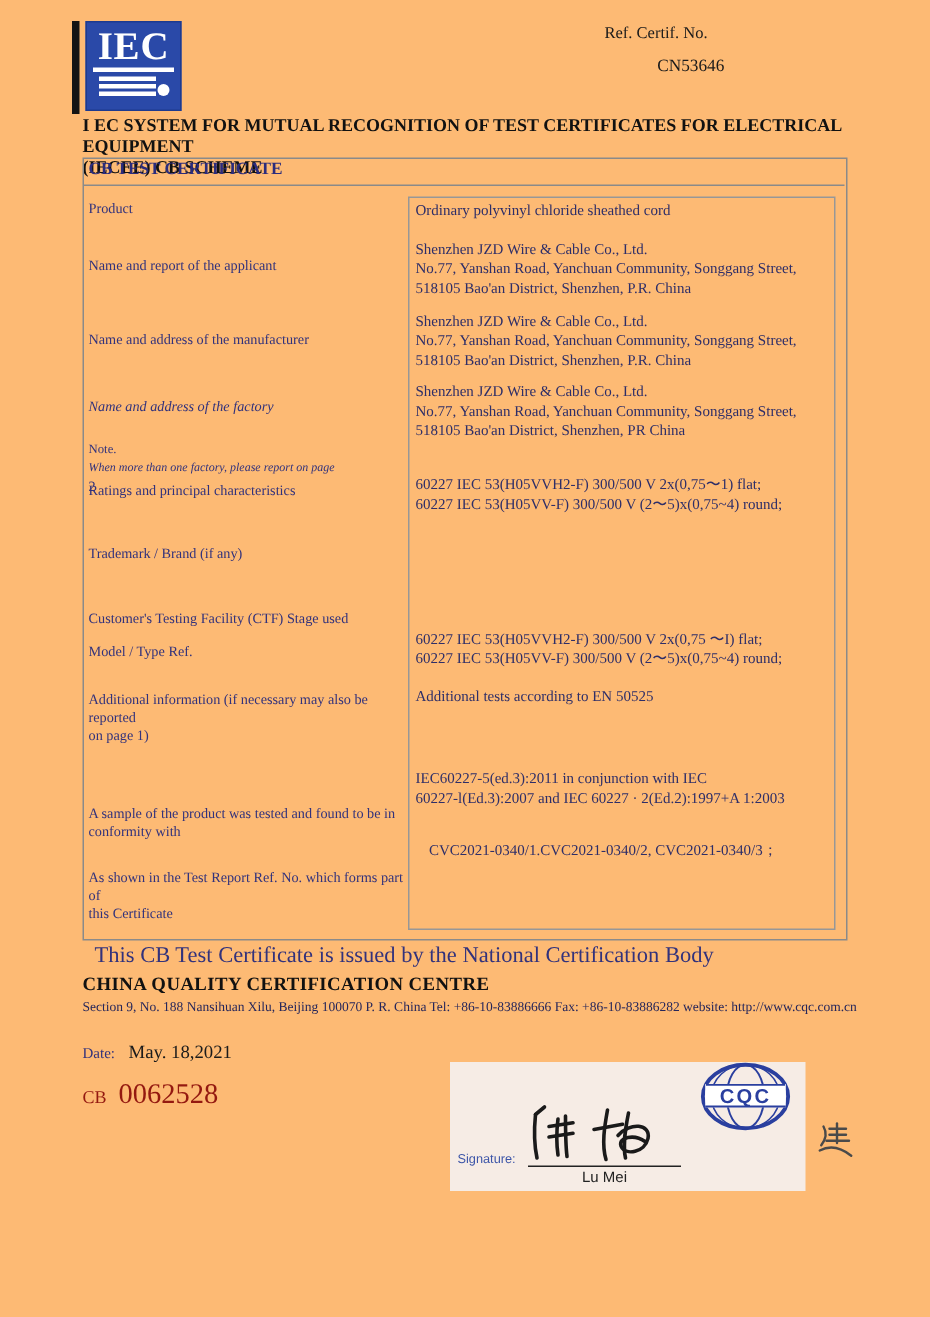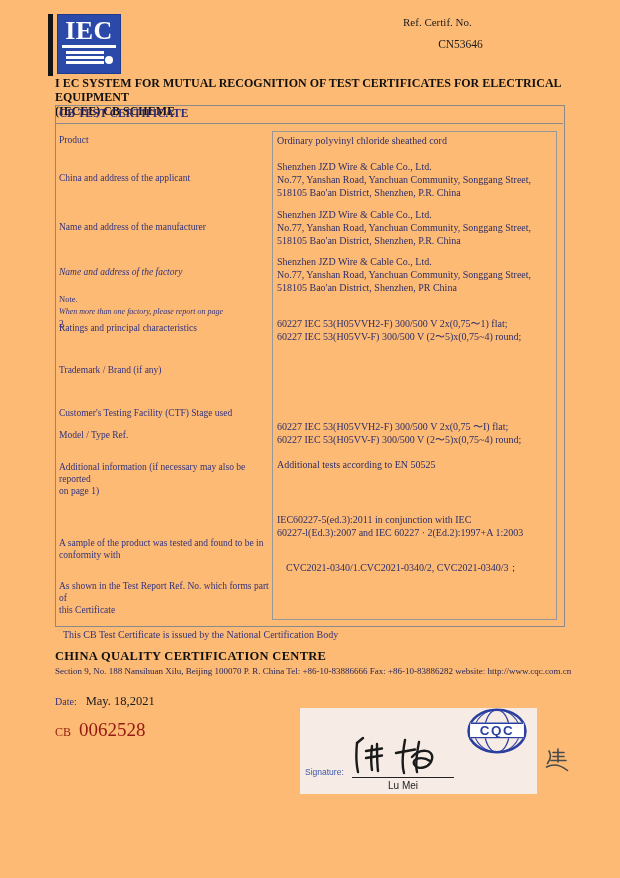--- a/index.html
+++ b/index.html
@@ -40,21 +40,21 @@
   .l-3n .note-page{font-size:9.5px;}
   .l-4{top:322px;} .v-4{top:317px;}
   .l-5{top:364px;}
   .l-6{top:407px;}
   .l-7{top:429px;} .v-7{top:420px;}
   .l-8{top:461px;} .v-8{top:458px;}
   .l-9{top:537px;} .v-9{top:513px;}
   .l-10{top:580px;} .v-10{top:561px;padding-left:9px;}
 
   
-  .issued-note{position:absolute;left:63px;top:629px;font-size:10px;color:#32327c;}
+  .issued-note{position:absolute;left:63px;top:629px;font-size:15px;color:#32327c;}
   .ncb-name{position:absolute;left:55px;top:649px;font-size:12.5px;font-weight:bold;color:#111111;letter-spacing:0.3px;}
   .ncb-address{position:absolute;left:55px;top:666px;font-size:9px;color:#26265a;}
   .date-row{position:absolute;left:55px;top:694px;display:flex;align-items:baseline;gap:9px;}
   .date-label{font-size:10px;color:#32327c;}
   .date-value{font-size:12.5px;color:#1b1b1b;}
   .cb-row{position:absolute;left:55px;top:719px;display:flex;align-items:baseline;gap:8px;color:#941910;}
   .cb-prefix{font-size:12px;}
   .cb-number{font-size:19px;}
 
   .sig-panel{position:absolute;left:300px;top:708px;width:237px;height:86px;background:#f6ece5;}
@@ -92,21 +92,21 @@
 (IECEE) CB SCHEME</div>
 
   <div class="outer-box"></div>
   <div class="cert-title">CB TEST CERTIFICATE</div>
   <div class="title-rule"></div>
   <div class="inner-box"></div>
 
   <div class="lbl l-0">Product</div>
   <div class="val v-0">Ordinary polyvinyl chloride sheathed cord</div>
 
-  <div class="lbl l-1">China and address of the applicant</div>
+  <div class="lbl l-1">Name and report of the applicant</div>
   <div class="val v-1">Shenzhen JZD Wire &amp; Cable Co., Ltd.
 No.77, Yanshan Road, Yanchuan Community, Songgang Street,
 518105 Bao'an District, Shenzhen, P.R. China</div>
 
   <div class="lbl l-2">Name and address of the manufacturer</div>
   <div class="val v-2">Shenzhen JZD Wire &amp; Cable Co., Ltd.
 No.77, Yanshan Road, Yanchuan Community, Songgang Street,
 518105 Bao'an District, Shenzhen, P.R. China</div>
 
   <div class="lbl l-3">Name and address of the factory</div>

